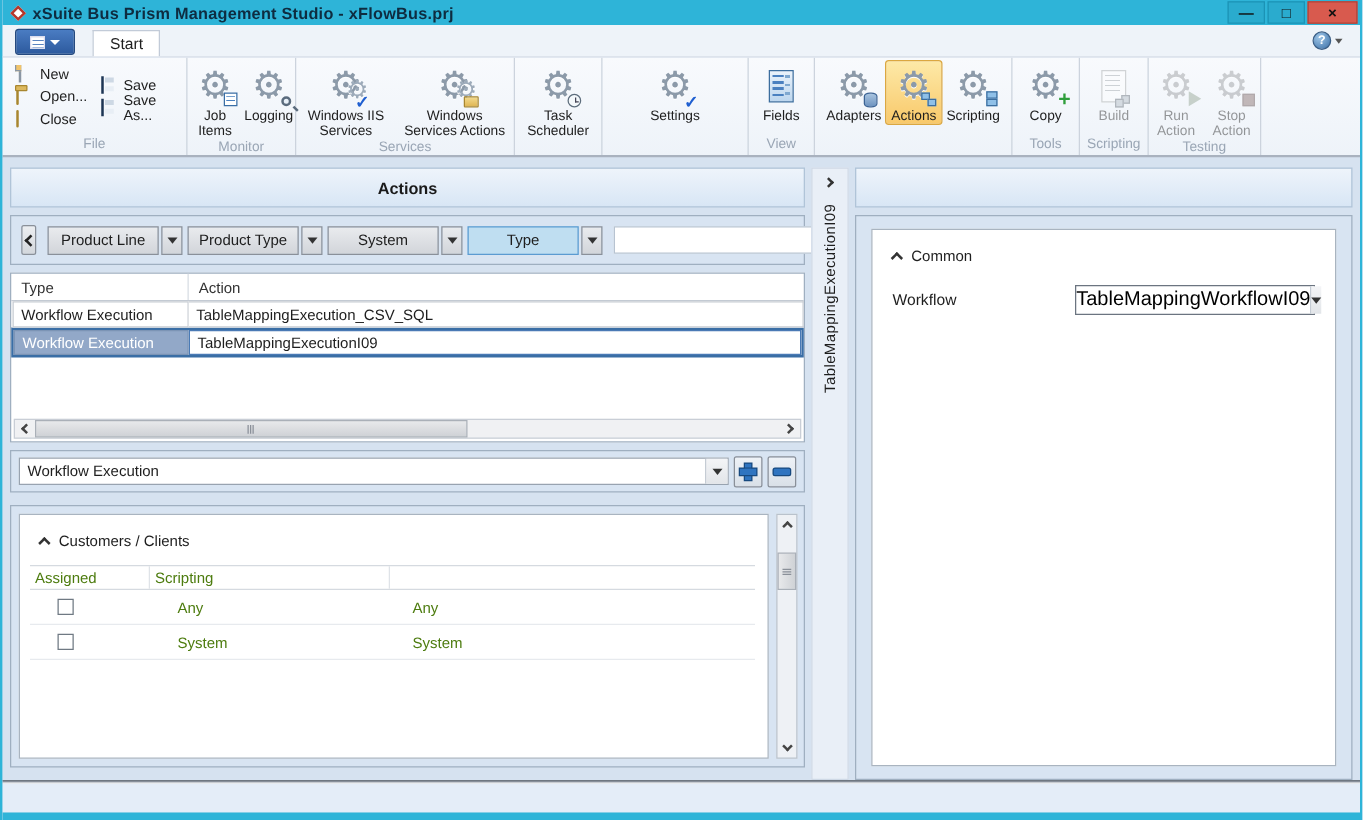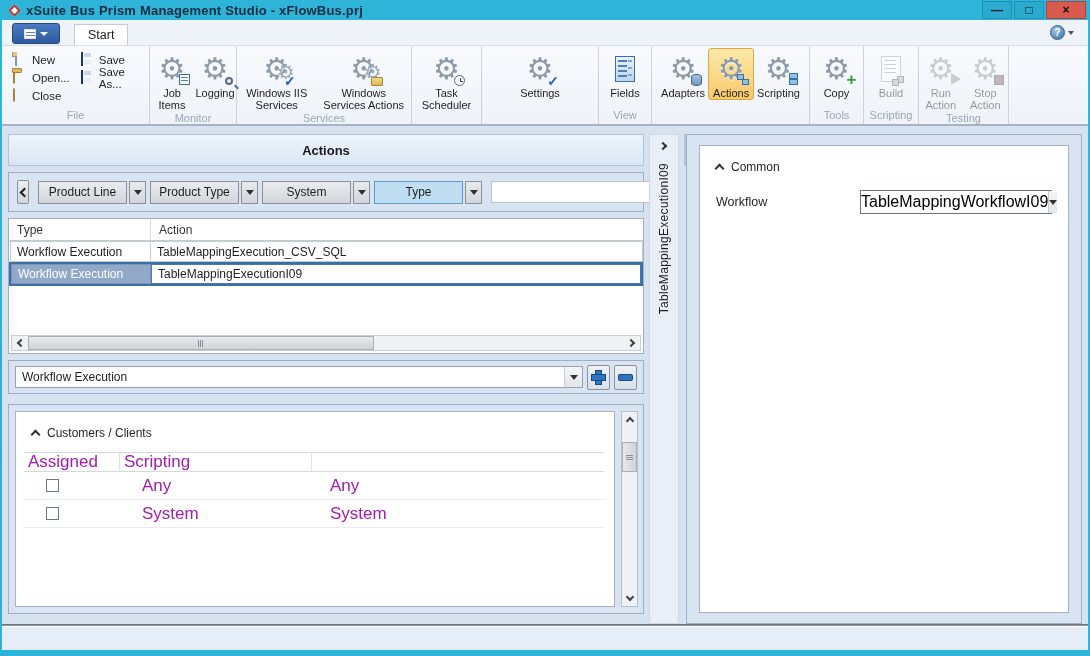--- a/index.html
+++ b/index.html
@@ -64,21 +64,21 @@
   .person-ball { position:absolute; right:-5px; bottom:0px; width:9px; height:9px; border-radius:50%; background:radial-gradient(circle at 35% 30%, #e08a7e, #b03226); }
   .icon-form { width:20px; height:26px; background:linear-gradient(#eaf2fb,#bcd6ee); border:1px solid #3c6e9e; position:relative; }
   .icon-form::before { content:""; position:absolute; left:2px; top:3px; width:9px; height:18px; background:repeating-linear-gradient(#4a80c0 0 2px, transparent 2px 5px); }
   .icon-form::after { content:""; position:absolute; right:2px; top:3px; width:4px; height:18px; background:repeating-linear-gradient(#7fa8d0 0 2px, transparent 2px 7px); }
   .icon-builddoc { width:20px; height:26px; background:#fff; border:1px solid #9aa; position:relative; }
   .icon-builddoc::before { content:""; position:absolute; left:2px; top:3px; width:12px; height:14px; background:repeating-linear-gradient(#8ab 0 1px, transparent 1px 4px); }
   .icon-builddoc .cube { position:absolute; right:-4px; bottom:-2px; width:7px; height:7px; background:#8fc0e8; border:1px solid #3c6e9e; }
   .icon-builddoc .cube.c2 { right:1px; bottom:-5px; }
 
   
-  .file-cols { display:flex; gap:4px; padding:4px 6px 0 8px; }
+  .file-cols { display:flex; gap:4px; padding:4px 6px 0 8px;align-items:center; }
   .fcol { display:flex; flex-direction:column; gap:2px; }
   .small-btn { display:flex; align-items:center; gap:4px; height:16px; font-size:11.5px; color:#1e1e1e; padding:0 3px; border-radius:2px; }
   .si { width:15px; height:14px; position:relative; flex:0 0 auto; }
   .si-page { width:11px; height:13px; background:#fff; border:1px solid #8a96a3; margin-left:2px; position:relative;}
   .si-page::after { content:""; position:absolute; right:-1px; top:-1px; width:4px; height:4px; background:#f0c36a; border-left:1px solid #8a96a3; border-bottom:1px solid #8a96a3; }
   .si-folder { width:14px; height:10px; margin-top:2px; background:linear-gradient(#f4e0a0,#dcb85e); border:1px solid #a8862f; border-radius:1px; position:relative; }
   .si-folder.open::before { content:""; position:absolute; left:-2px; top:-3px; width:8px; height:3px; background:#dcb85e; border:1px solid #a8862f; border-radius:1px; }
   .si-floppy { width:12px; height:12px; margin:1px; background:linear-gradient(#5a7aa8,#2c4a74); border:1px solid #1d3554; position:relative; }
   .si-floppy::before { content:""; position:absolute; left:2px; top:0; width:7px; height:4px; background:#cdd8e4; }
   .si-floppy::after { content:""; position:absolute; left:2px; bottom:1px; width:7px; height:4px; background:#e8eef5; }
@@ -128,40 +128,40 @@
   .plus-glyph::before { content:""; position:absolute; left:4px; top:0; width:5px; height:13px; background:#2f74c0; box-shadow:0 0 0 1px #17497f; }
   .plus-glyph::after { content:""; position:absolute; left:0; top:4px; width:13px; height:5px; background:#2f74c0; box-shadow:0 0 0 1px #17497f; }
   .plus-glyph i { position:absolute; left:4px; top:4px; width:5px; height:5px; background:#2f74c0; z-index:2;}
   .minus-glyph { width:13px; height:5px; background:#2f74c0; box-shadow:0 0 0 1px #17497f; border-radius:1px; }
 
   .gap10 { height:10px; flex:0 0 auto; }
   .customers-outer { height:210px; background:#d8e4f2; border:1px solid #9fafc0; position:relative; flex:0 0 auto; }
   .customers-box { position:absolute; left:6px; top:6px; right:28px; bottom:6px; background:#fff; border:1px solid #a9b4c0; overflow:hidden; }
   .sect-head { display:flex; align-items:center; gap:8px; padding:14px 0 0 16px; font-size:12px; color:#1e1e1e; }
   .chev-collapse { width:7px; height:7px; border-left:2px solid #333; border-top:2px solid #333; transform:rotate(45deg); margin-top:3px; }
-  .cust-table { margin:12px 10px 0 8px; font-size:17px; color:#a21caf; }
+  .cust-table { margin:12px 10px 0 8px; font-size:12px; color:#4d7c0f; }
   .ct-header { display:flex; height:20px; border:1px solid #d5dae0; border-left:none; border-right:none; align-items:center; }
   .ct-header span { height:100%; display:flex; align-items:center; border-right:1px solid #dfe3e8; padding-left:4px; }
   .ch-assigned { width:96px; } .ch-customer { width:192px; } .ch-client { width:188px; } .ch-rest { flex:1; border-right:none !important; }
   .ct-row { display:flex; height:28px; align-items:center; border-bottom:1px solid #e7eaee; }
   .ct-row .cb-cell { width:96px; display:flex; align-items:center; padding-left:22px; }
   .ct-row .cust-cell { width:192px; padding-left:22px; }
   .ct-row .cli-cell { width:188px; padding-left:18px; }
   .checkbox { width:13px; height:13px; border:1px solid #6f7983; background:#fff; position:relative; }
   .checkbox.checked::after { content:""; position:absolute; left:2px; top:1px; width:7px; height:4px; border-left:2px solid #1a1a1a; border-bottom:2px solid #1a1a1a; transform:rotate(-48deg); }
   .vscroll { position:absolute; right:5px; top:6px; bottom:6px; width:17px; background:#eef1f5; border:1px solid #b9c2cc; display:flex; flex-direction:column; align-items:center; }
   .vs-btn { height:16px; width:100%; display:flex; align-items:center; justify-content:center; }
   .vs-track { flex:1; width:100%; position:relative; }
   .vs-thumb { position:absolute; top:14px; left:0; width:100%; height:30px; background:linear-gradient(90deg,#e8e9eb,#cfd2d6); border:1px solid #aab0b8; display:flex; flex-direction:column; align-items:center; justify-content:center; gap:1px; }
   .grip-h { width:7px; height:1px; background:#8a9099; }
 
   
   .side-strip { width:30px; flex:0 0 auto; margin-left:5px; background:#e9eff7; border:1px solid #cfd9e6; display:flex; flex-direction:column; align-items:center; padding-top:8px; }
   .vtext { margin-top:14px; writing-mode:vertical-rl; transform:rotate(180deg); font-size:12px; color:#1e1e1e; letter-spacing:.3px; }
-  .right-panel { flex:1; margin-left:5px; display:flex; flex-direction:row; min-width:0; }
+  .right-panel { flex:1; margin-left:5px; display:flex; flex-direction:column; min-width:0; }
   .rp-content { flex:1; background:#d8e4f2; border:1px solid #9fafc0; padding:10px 12px; display:flex; }
   .rp-white { flex:1; background:#fff; border:1px solid #a9b4c0; position:relative; }
   .rp-workflow-row { position:absolute; left:16px; right:16px; top:44px; display:flex; align-items:center; }
   .rp-workflow-label { font-size:12.5px; color:#1e1e1e; }
   .rp-combo { margin-left:auto; width:192px; height:24px; background:#fff; border:1px solid #6b7480; display:flex; align-items:center; }
 
   
   .bottom-sep { height:3px; background:#8f97a3; border-top:1px solid #6f7781; border-bottom:1px solid #fff; flex:0 0 auto; margin-top:0px; }
   .statusbar { height:23px; background:#e4edf8; flex:0 0 auto; }
   .bottom-frame { height:6px; background:#2eb4d8; flex:0 0 auto; }

